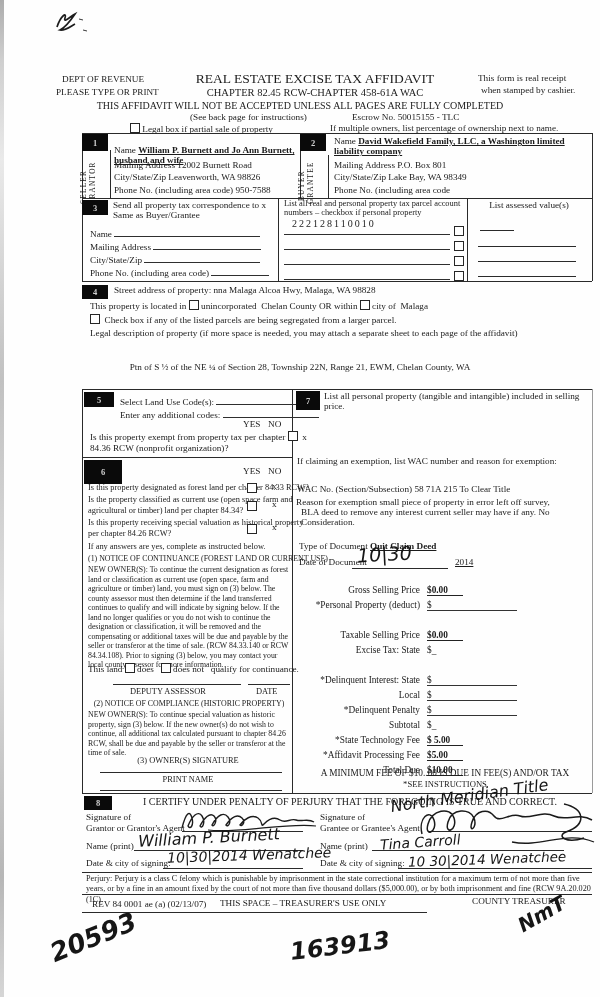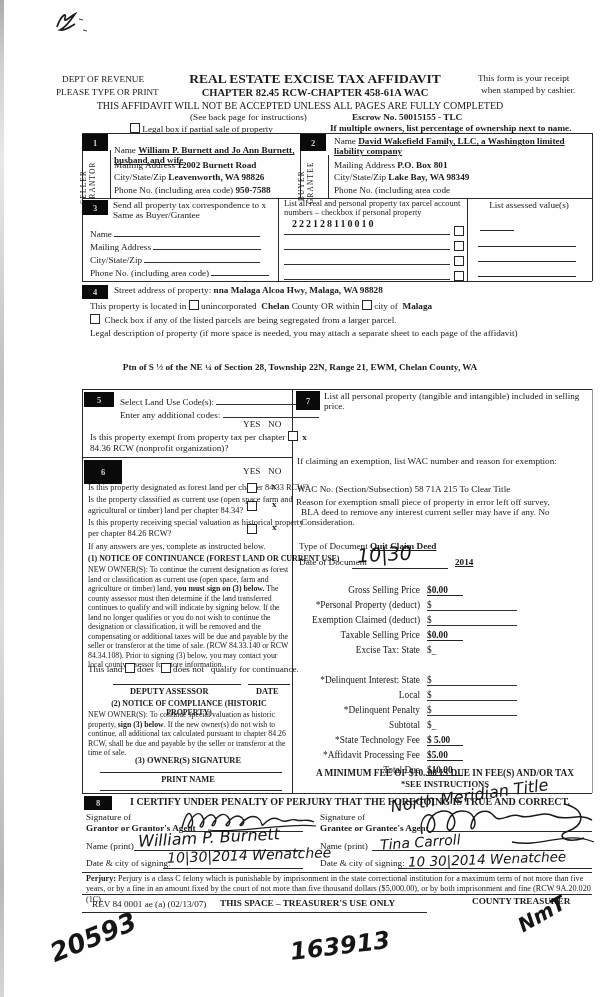--- a/index.html
+++ b/index.html
@@ -1,18 +1,18 @@
 <!DOCTYPE html>
 <html><head>
 <meta charset="utf-8">
 <style>
   html,body{margin:0;padding:0;background:#ffffff;}
   #page{position:relative;width:600px;height:997px;background:#fefefe;font-family:"Liberation Serif",serif;color:#1b1b1b;overflow:hidden;}
   .abs{position:absolute;}
-  .b{font-weight:bold;}
+  .b{font-weight:normal;}
   .c{text-align:center;}
   .f8{font-size:8.4px;}
   .f78{font-size:7.8px;line-height:1.22;}
   .f9{font-size:9.2px;}
   .f10{font-size:10px;}
   .uv{font-weight:bold;text-decoration:underline;}
   .cb{display:inline-block;width:8px;height:8px;border:1.1px solid #262626;vertical-align:-1px;background:#fff;}
   .ul{display:inline-block;border-bottom:1px solid #2e2e2e;height:10px;}
   .lineh{position:absolute;border-top:1.2px solid #2a2a2a;height:0;}
   .linev{position:absolute;border-left:1.2px solid #2a2a2a;width:0;}
@@ -36,21 +36,21 @@
 
   <svg style="left:50px;top:8px" width="42" height="28">
     <path d="M7 19 C11 7 17 4 15 10 C13 16 21 8 25 6 C21 12 14 20 10 22 C15 23 21 18 25 16" stroke="#1d1d1d" fill="none" stroke-width="1.7"></path>
     <path d="M29 11 l4 1 M33 22 l4 1" stroke="#3a3a3a" fill="none" stroke-width="1"></path>
   </svg>
 
   <div class="abs f9" style="left:62px;top:74px">DEPT OF REVENUE</div>
   <div class="abs f9" style="left:56px;top:87px">PLEASE TYPE OR PRINT</div>
   <div class="abs b" style="left:150px;top:71px;width:330px;text-align:center;font-size:13.5px">REAL ESTATE EXCISE TAX AFFIDAVIT</div>
   <div class="abs b" style="left:150px;top:87px;width:330px;text-align:center;font-size:10.5px">CHAPTER 82.45 RCW-CHAPTER 458-61A WAC</div>
-  <div class="abs f9" style="left:478px;top:73px">This form is your receipt</div>
+  <div class="abs f9" style="left:478px;top:73px">This form is real receipt</div>
   <div class="abs f9" style="left:481px;top:85px">when stamped by cashier.</div>
   <div class="abs f10" style="left:60px;top:100px;width:480px;text-align:center">THIS AFFIDAVIT WILL NOT BE ACCEPTED UNLESS ALL PAGES ARE FULLY COMPLETED</div>
   <div class="abs f9" style="left:190px;top:112px">(See back page for instructions)</div>
   <div class="abs f9 b" style="left:352px;top:112px">Escrow No.  50015155 - TLC</div>
   <div class="abs f9" style="left:130px;top:123px"><span class="cb"></span> <span>Legal box if partial sale of  property</span></div>
   <div class="abs f9 b" style="left:330px;top:123px">If multiple owners, list percentage of ownership next to name.</div>
 
   <div class="lineh" style="left:82px;top:133px;width:510px"></div>
   <div class="lineh" style="left:82px;top:198px;width:510px"></div>
   <div class="linev" style="left:82px;top:133px;height:148px"></div>
@@ -158,21 +158,20 @@
   <div class="abs f9" style="left:301px;top:507px">BLA deed to remove any interest current seller may have if any. No</div>
   <div class="abs f9" style="left:301px;top:517px">Consideration.</div>
   <div class="abs f9" style="left:299px;top:541px"><span>Type of Document</span> <span class="uv">Quit Claim Deed</span></div>
   <div class="abs f9" style="left:299px;top:557px">Date of Document</div>
   <div class="hand" style="left:357px;top:543px;font-size:19px;transform:rotate(-3deg)">10|30</div>
   <div class="lineh" style="left:352px;top:568px;width:96px;border-top-width:1px"></div>
   <div class="abs f9 b" style="left:455px;top:557px;text-decoration:underline">2014</div>
 
   <div class="mrow" style="top:572px"><span class="mlabel">Gross Selling Price</span><span class="mval vb">$0.00</span></div>
   <div class="mrow" style="top:587px"><span class="mlabel">*Personal Property (deduct)</span><span class="mval vl">$</span></div>
-  <div class="mrow" style="top:602px"><span class="mlabel">Exemption Claimed (deduct)</span><span class="mval vl">$</span></div>
   <div class="mrow" style="top:617px"><span class="mlabel">Taxable Selling Price</span><span class="mval vb">$0.00</span></div>
   <div class="mrow" style="top:632px"><span class="mlabel">Excise Tax: State</span><span class="mval vs">$_</span></div>
   <div class="mrow" style="top:662px"><span class="mlabel">*Delinquent Interest:    State</span><span class="mval vl">$</span></div>
   <div class="mrow" style="top:677px"><span class="mlabel">Local</span><span class="mval vl">$</span></div>
   <div class="mrow" style="top:692px"><span class="mlabel">*Delinquent Penalty</span><span class="mval vl">$</span></div>
   <div class="mrow" style="top:707px"><span class="mlabel">Subtotal</span><span class="mval vs">$_</span></div>
   <div class="mrow" style="top:722px"><span class="mlabel">*State Technology Fee</span><span class="mval vb">$ 5.00</span></div>
   <div class="mrow" style="top:737px"><span class="mlabel">*Affidavit Processing Fee</span><span class="mval vb">$5.00</span></div>
   <div class="mrow" style="top:752px"><span class="mlabel">Total Due</span><span class="mval vb">$10.00</span></div>
 

